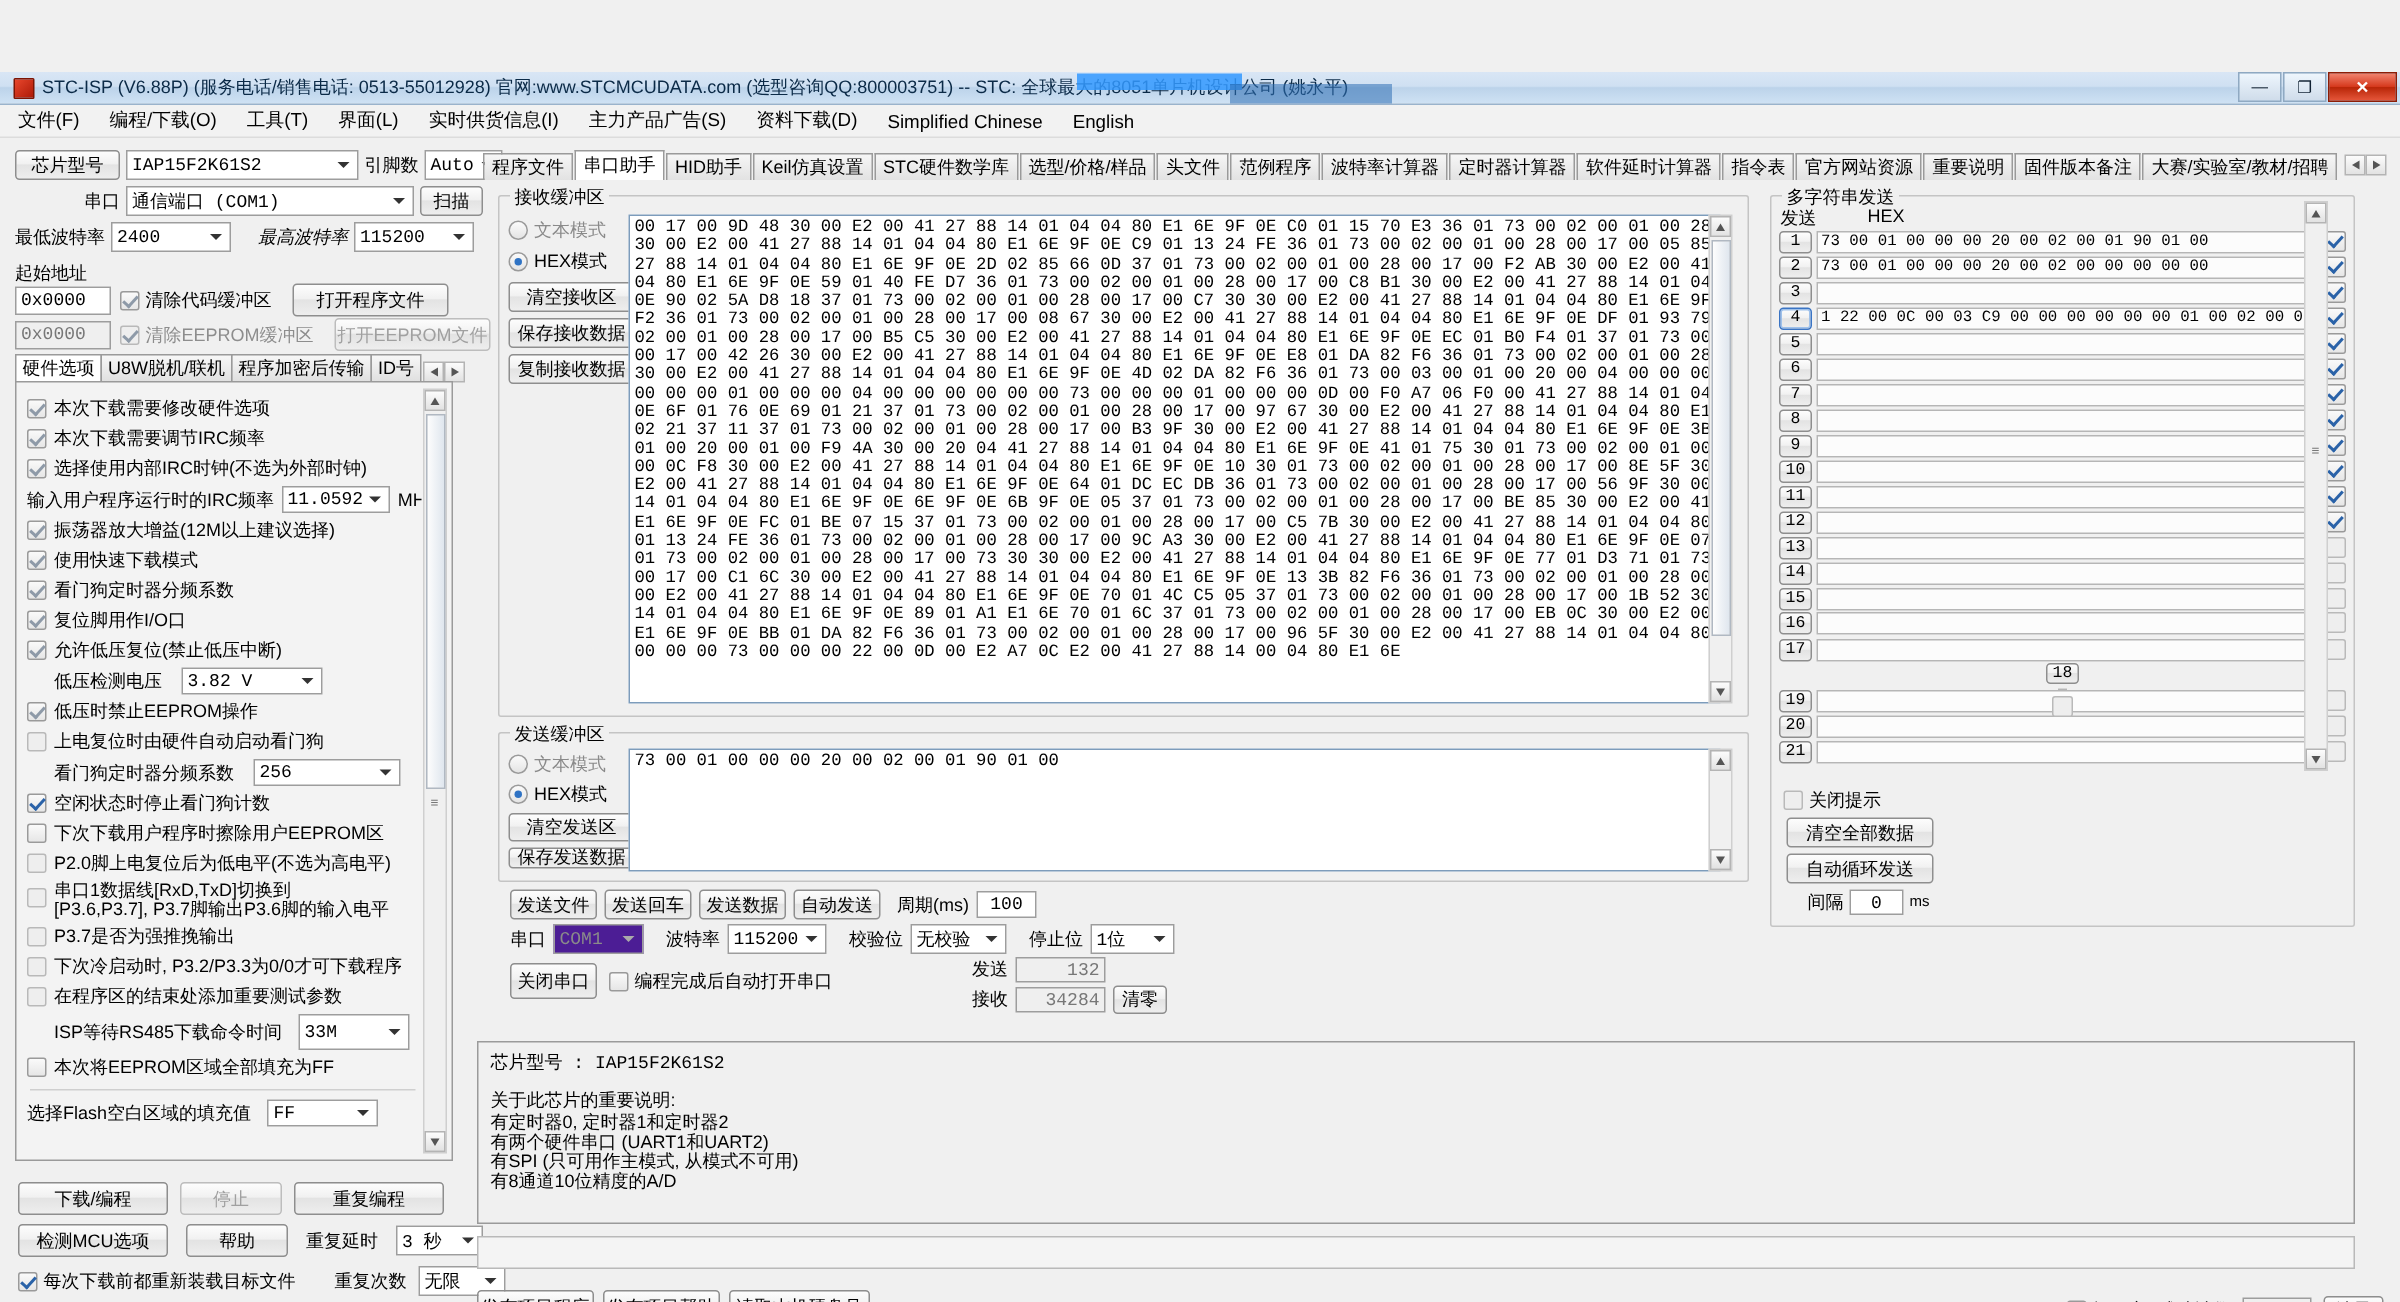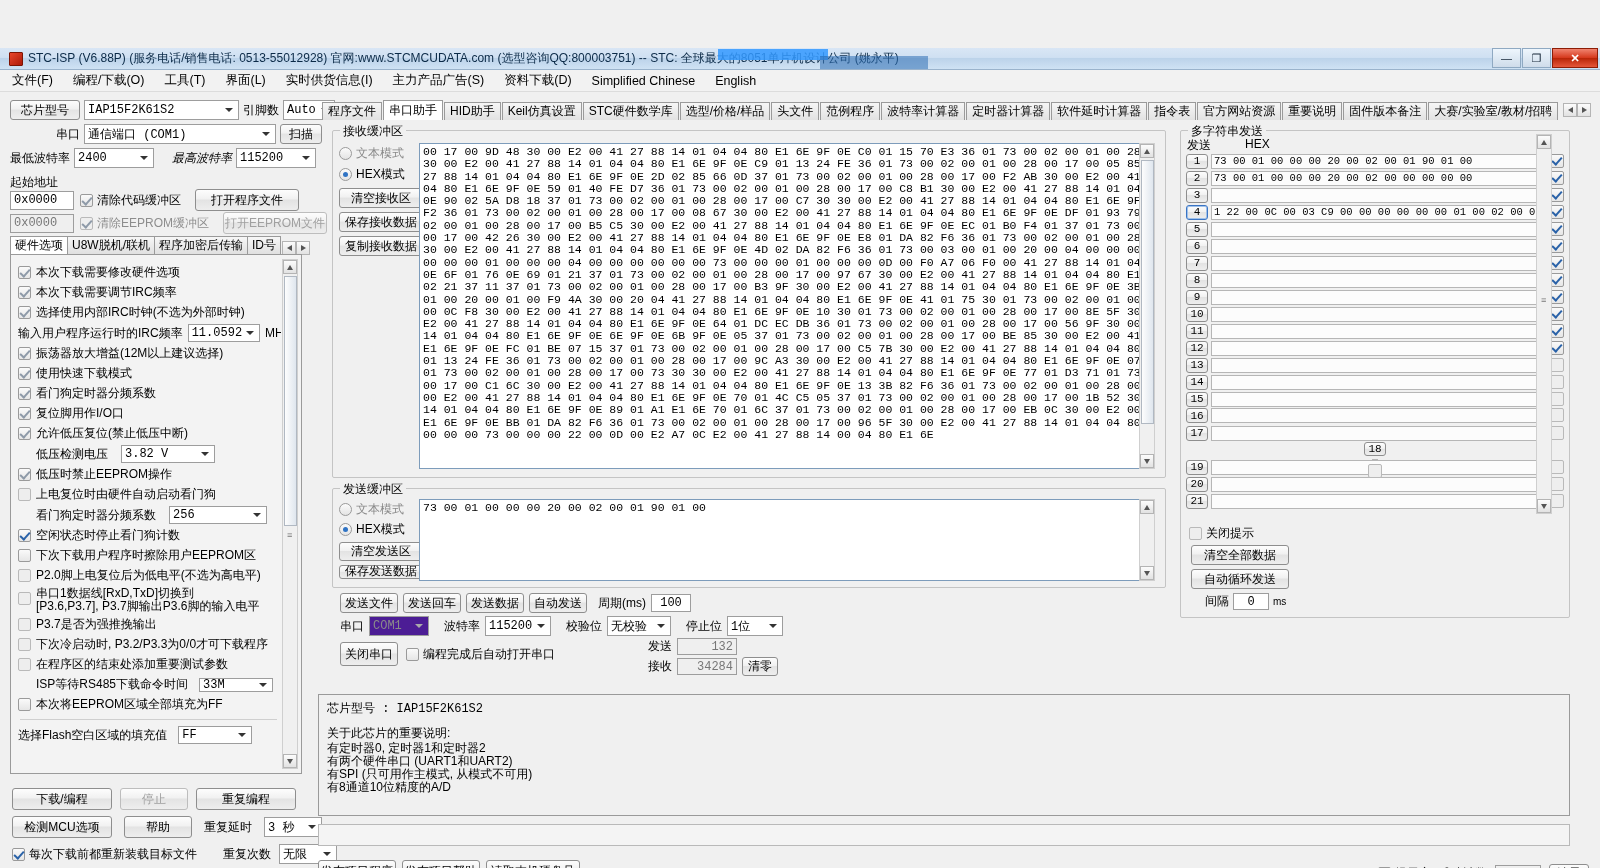--- a/index.html
+++ b/index.html
@@ -395,21 +395,21 @@
         <span class="cbbox dis"></span>
         <span class="lbl">下次冷启动时, P3.2/P3.3为0/0才可下载程序</span>
       </div>
       <div class="optrow">
         <span class="cbbox dis"></span>
         <span class="lbl">在程序区的结束处添加重要测试参数</span>
       </div>
 
       <div class="optrow" style="padding-left:18px;">
         <span class="lbl">ISP等待RS485下载命令时间</span>
-        <span class="combo" style="width:74px;height:14px;margin-left:6px;">
+        <span class="combo" style="width:74px;height:24px;margin-left:6px;">
           <span>33M</span>
           <span class="arrowbox">
               <i class="caret-d"></i>
             </span>
         </span>
       </div>
 
       <div class="optrow">
         <span class="cbbox"></span>
         <span class="lbl">本次将EEPROM区域全部填充为FF</span>

